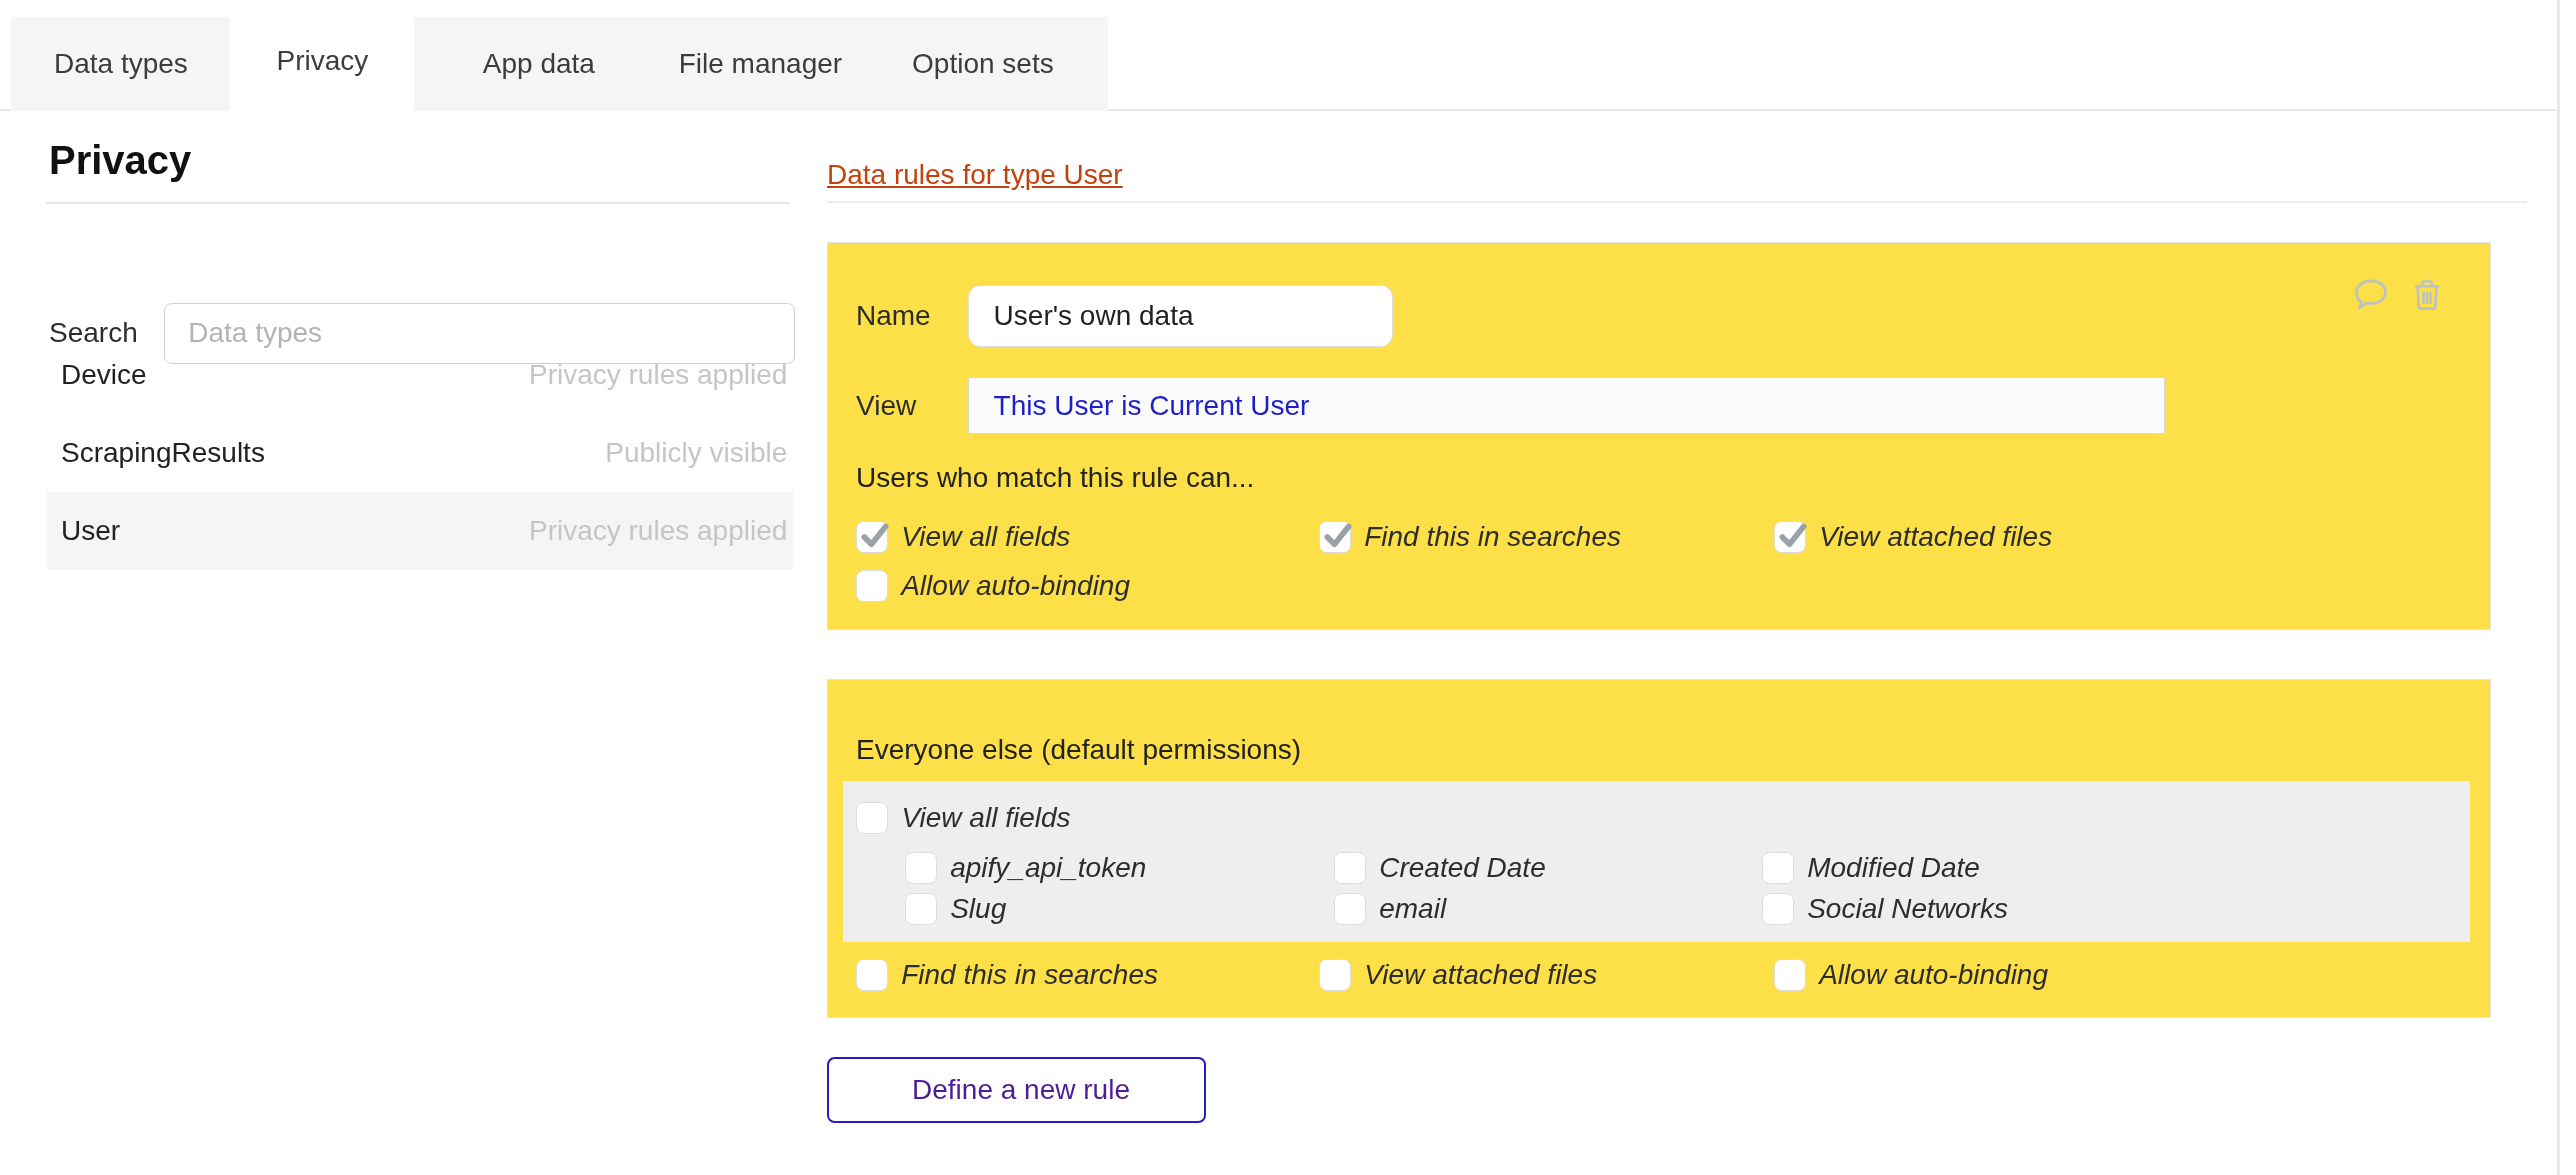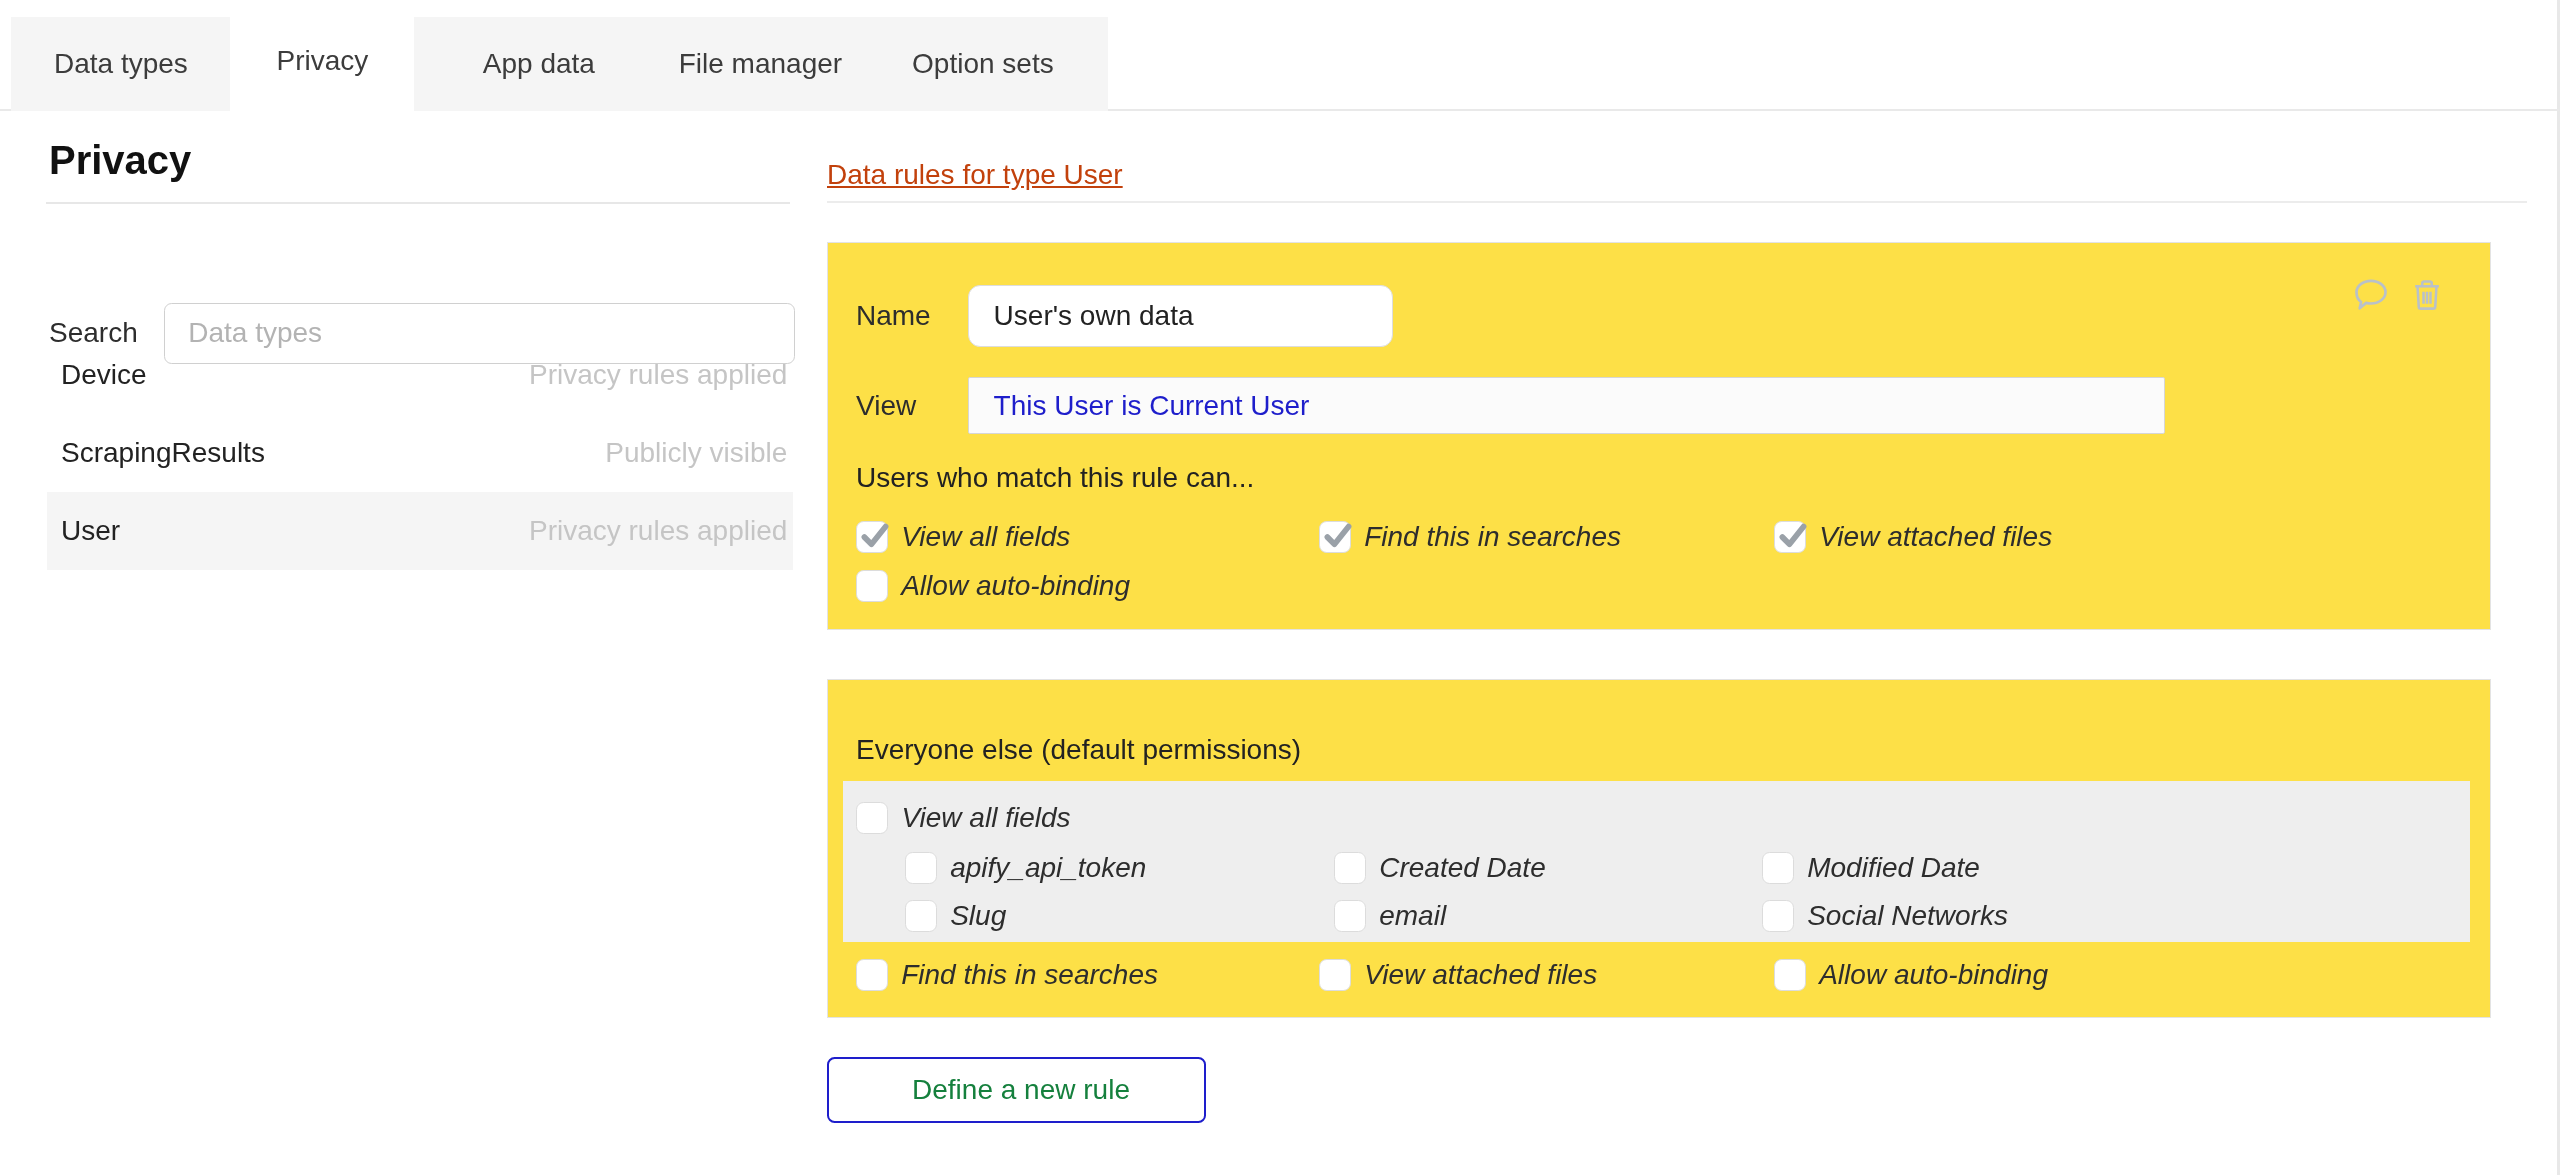--- a/index.html
+++ b/index.html
@@ -68,21 +68,21 @@
 
   .checkbox { position:relative; width:32px; height:32px; background:#fff; border:1.9px solid #dcdcdc;
               border-radius:7.6px; flex:0 0 auto; }
   .checkbox .check { display:none; position:absolute; left:0.9px; top:-3.8px; }
   .checkbox.checked .check { display:block; }
 
   .everyone-title { position:absolute; left:28px; top:54px; font-size:28px; color:#222; }
   .band { position:absolute; left:15px; top:101px; width:1627px; height:161px; background:#eeeeee; }
   .band-viewall { position:absolute; left:13.2px; top:21px; }
   .fields-grid { position:absolute; left:62px; top:71px; display:grid;
-                 grid-template-columns:429px 428px auto; row-gap:16px; }
+                 grid-template-columns:429px 428px auto; row-gap:9px; }
   .everyone-perms { position:absolute; left:28px; top:279px; display:grid;
                     grid-template-columns:463px 455px auto; }
 
   .new-rule-btn { position:absolute; left:827px; top:1057px; width:379px; height:66px; background:#fff;
                   border-radius:7.6px; font-family:"Liberation Sans", sans-serif; font-size:28px;
                   display:flex; align-items:center; justify-content:center; cursor:pointer; }
 </style>
 </head>
 <body>
 
@@ -244,16 +244,16 @@
         <span class="checkbox"></span>
         <span class="perm-label">View attached files</span>
       </label>
       <label class="perm">
         <span class="checkbox"></span>
         <span class="perm-label">Allow auto-binding</span>
       </label>
     </div>
   </div>
 
-  <button class="new-rule-btn" style="color: #15803d; border: 2.8px solid rgb(30, 30, 203); padding-left: 9px;">Define a new rule</button>
+  <button class="new-rule-btn" style="color: #4c1d95; border: 2.8px solid rgb(30, 30, 203); padding-left: 9px;">Define a new rule</button>
 
 </div>
 
 
 </body></html>

